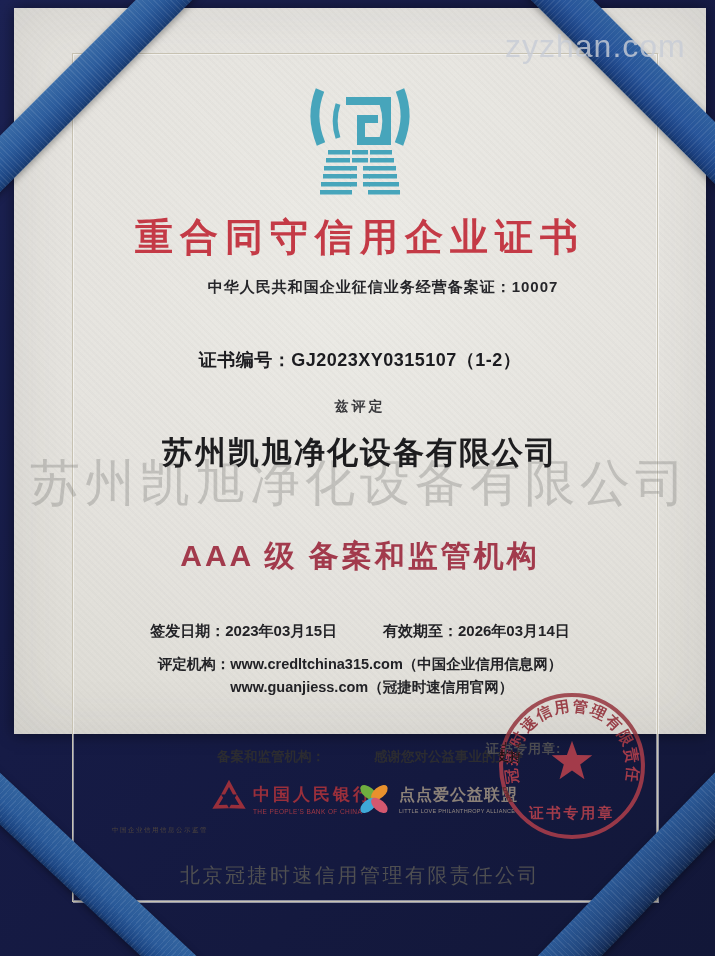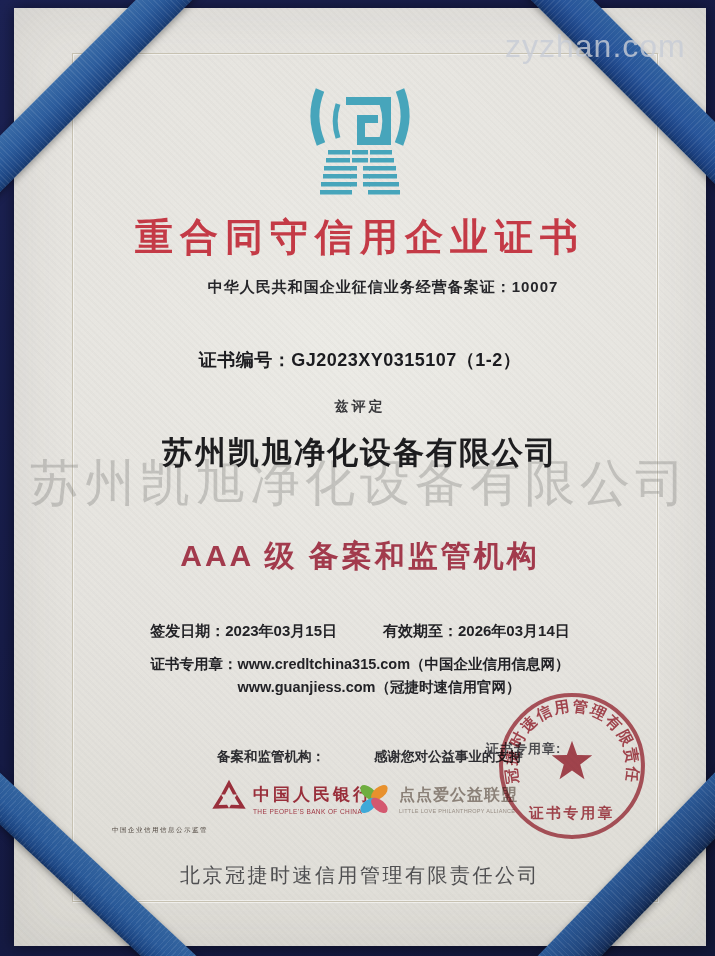--- a/index.html
+++ b/index.html
@@ -4,21 +4,21 @@
 <style>
   * { box-sizing: border-box; margin: 0; padding: 0; }
   body { background: #0c0e22; font-family: "Liberation Sans", sans-serif; }
   #page {
     position: relative; width: 715px; height: 956px;
     background: linear-gradient(135deg, #1c2254 0%, #161b46 45%, #121738 100%);
     overflow: hidden;
   }
   
   .paper {
-    position: absolute; left: 14px; top: 8px; width: 692px; height: 938px;
+    position: absolute; left: 14px; top: 8px; width: 692px; height: 726px;
     background:
       radial-gradient(circle at 50% 35%, #ecebe6 0%, #e5e3de 55%, #dcdad3 100%);
     box-shadow: inset 0 0 60px rgba(70,70,90,.10), 0 0 14px rgba(0,0,0,.5);
     z-index: 1;
   }
   .paper::after { 
     content:""; position:absolute; inset:0; pointer-events:none;
     background-image:
       repeating-linear-gradient(45deg, rgba(0,0,0,.015) 0 2px, transparent 2px 5px),
       repeating-linear-gradient(-45deg, rgba(255,255,255,.03) 0 1px, transparent 1px 4px);
@@ -148,21 +148,21 @@
     <div class="cline company">苏州凯旭净化设备有限公司</div>
     <div class="wm-company">苏州凯旭净化设备有限公司</div>
     <div class="cline award">AAA 级 备案和监管机构</div>
 
     <div class="cline dates">
       <span><span>签发日期：</span><span>2023年03月15日</span></span>
       <span><span>有效期至：</span><span>2026年03月14日</span></span>
     </div>
 
     <div class="cline addr">
-      <span>证书专用章：</span>
+      <span>评定机构：</span>
       <span class="stack">
         <span>www.credltchina315.com（中国企业信用信息网）</span>
         <span>www.guanjiess.com（冠捷时速信用官网）</span>
       </span>
     </div>
 
     <div class="qr-caption">中国企业信用信息公示监管</div>
 
     <div class="reg-label">备案和监管机构：</div>
 

